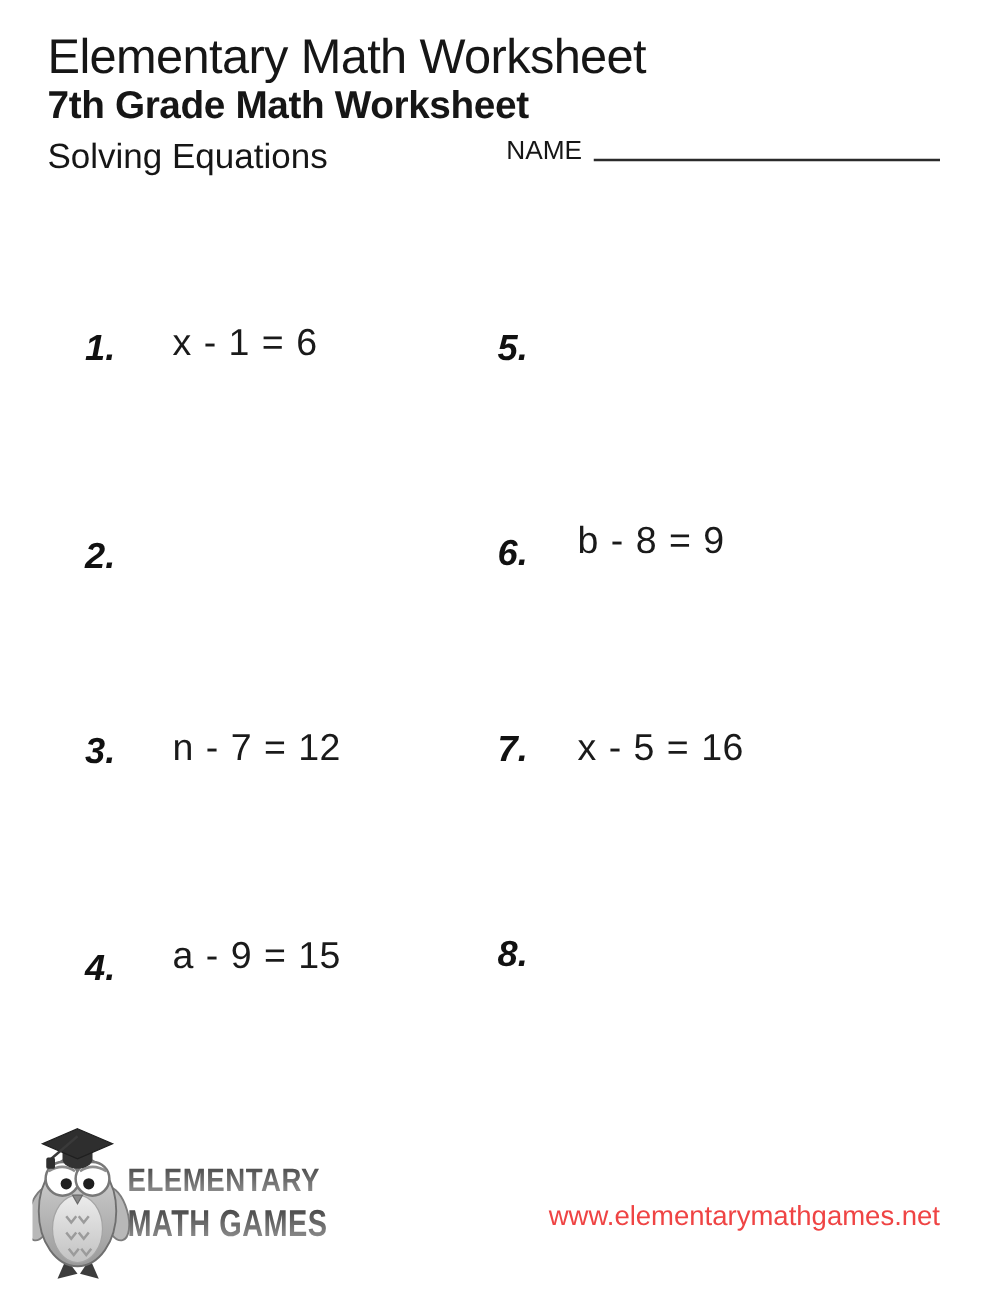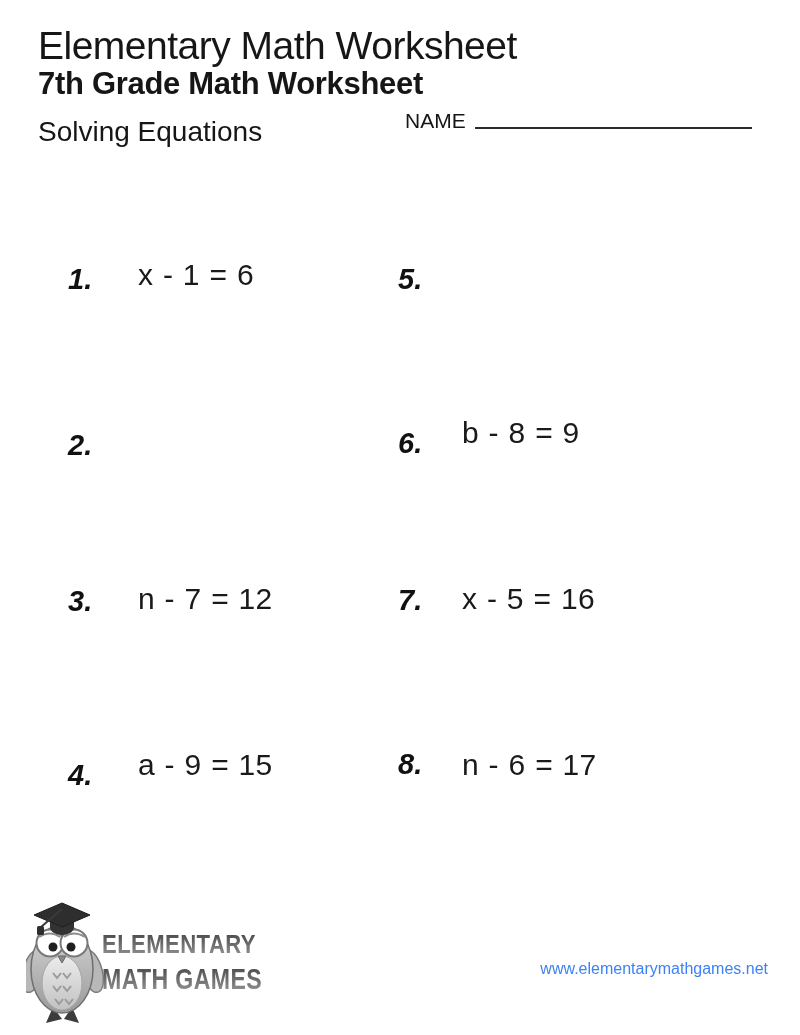--- a/index.html
+++ b/index.html
@@ -33,21 +33,21 @@
     top: 66px;
     left: 38px;
     font-size: 31px;
     font-weight: 700;
     letter-spacing: -0.3px;
     color: #161616;
     white-space: nowrap;
   }
   .topic {
     position: absolute;
-    top: 116px;
+    top: 109px;
     left: 38px;
     font-size: 28px;
     font-weight: 400;
     color: #161616;
     white-space: nowrap;
   }
   .name-group {
     position: absolute;
     top: 109px;
     left: 405px;
@@ -113,23 +113,23 @@
   .logo {
     position: absolute;
     left: 26px;
     top: 901px;
     width: 238px;
     height: 128px;
   }
   .site-url {
     position: absolute;
     top: 960px;
-    right: 32px;
-    font-size: 16px;
-    color: #3b82f6;
+    right: 48px;
+    font-size: 22px;
+    color: #ef4444;
     white-space: nowrap;
   }
 </style>
 </head>
 <body>
 
 <div class="page">
 
   <div class="title1">Elementary Math Worksheet</div>
   <div class="title2">7th Grade Math Worksheet</div>
@@ -162,21 +162,20 @@
   <div class="problem p6 col2">
     <span class="num">6.</span>
     <span class="eq">b - 8 = 9</span>
   </div>
   <div class="problem p7 col2">
     <span class="num">7.</span>
     <span class="eq">x - 5 = 16</span>
   </div>
   <div class="problem p8 col2">
     <span class="num">8.</span>
-    <span class="eq">n - 6 = 17</span>
   </div>
 
   <div class="logo">
     <svg width="238" height="128" viewBox="0 0 238 128">
       <defs>
         <linearGradient id="bodyGrad" x1="0" y1="0" x2="0" y2="1">
           <stop offset="0" stop-color="#d6d6d6"></stop>
           <stop offset="1" stop-color="#9a9a9a"></stop>
         </linearGradient>
         <linearGradient id="bellyGrad" x1="0" y1="0" x2="0" y2="1">

